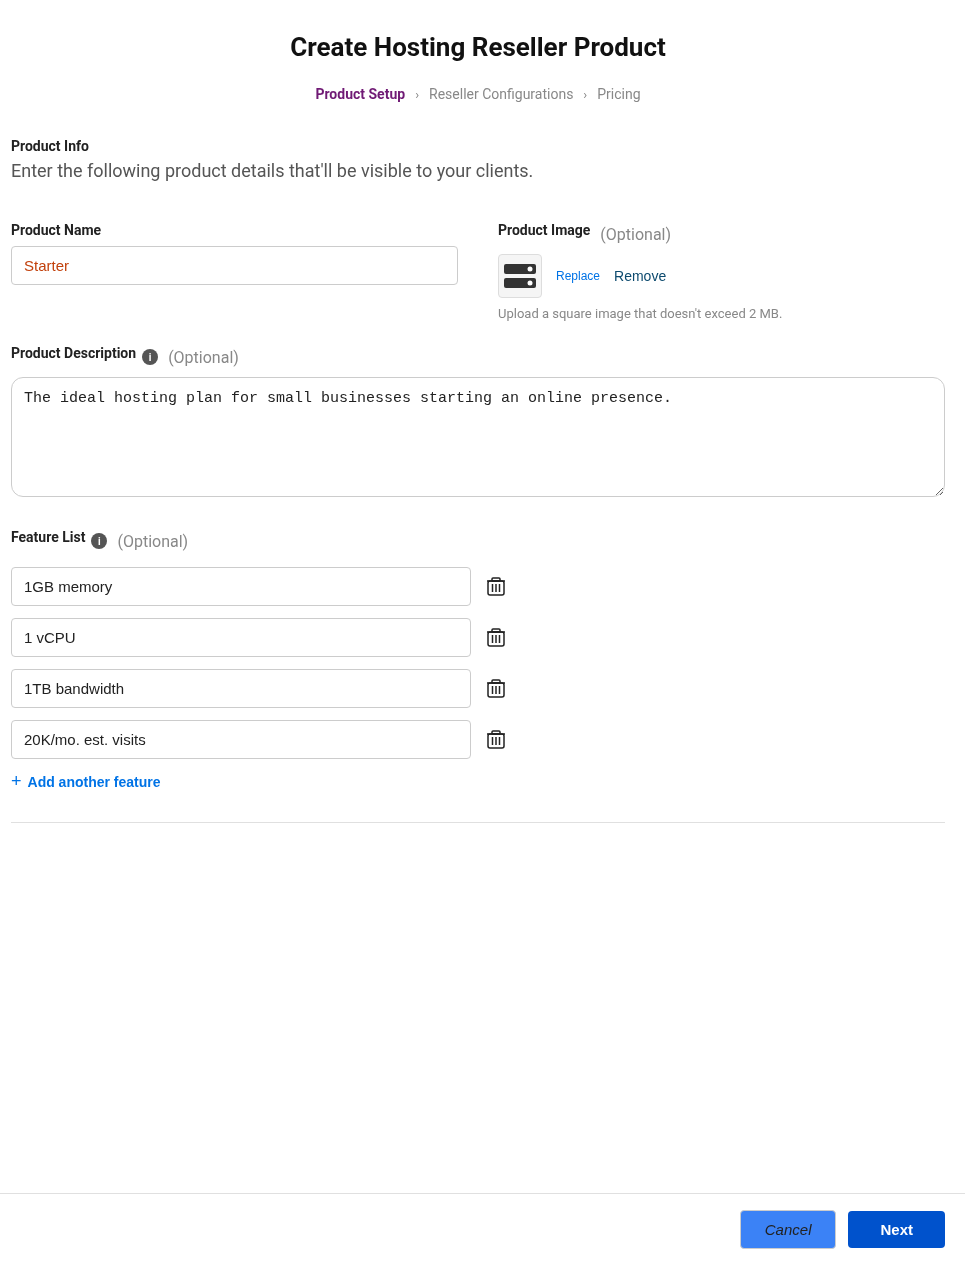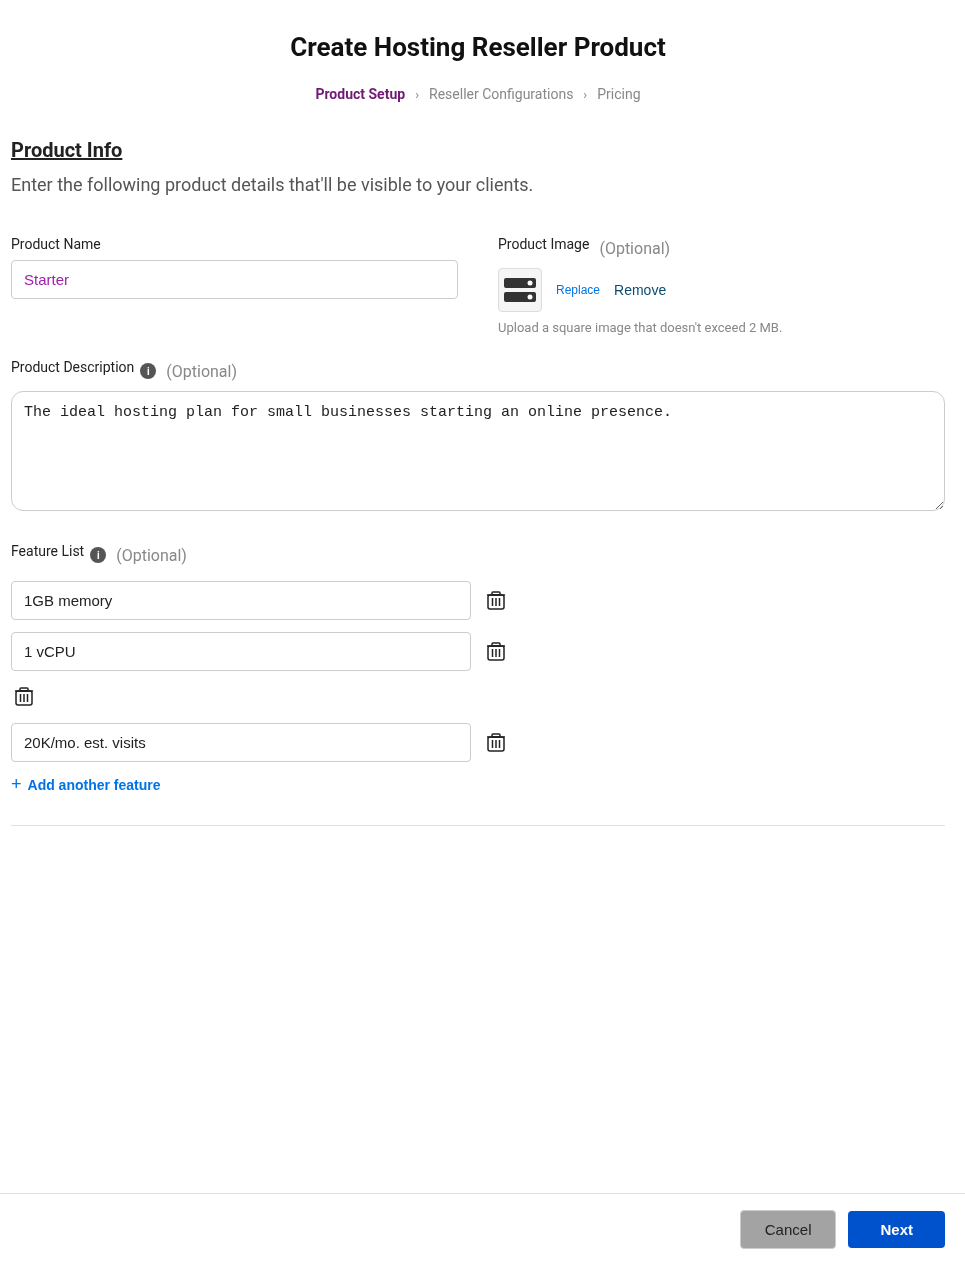--- a/index.html
+++ b/index.html
@@ -42,24 +42,23 @@
       font-weight: 700;
       color: #701a75;
     }
 
     .breadcrumb-chevron {
       color: #888;
       font-size: 13px;
     }
 
     .section-title {
-      font-size: 20px;
+      font-size: 14px;
       font-weight: 700;
-      margin-bottom: 12px;
-      text-decoration: underline;
+      margin-bottom: 6px;
     }
 
     .section-subtitle {
       font-size: 18px;
       color: #555;
       margin-bottom: 41px;
     }
 
     .form-row {
       display: flex;
@@ -76,37 +75,37 @@
     .form-group.product-name {
       flex: 1;
     }
 
     .form-group.product-image {
       flex: 1;
     }
 
     .form-label {
       font-size: 14px;
-      font-weight: 400;
+      font-weight: 700;
       margin-bottom: 8px;
       color: #222;
     }
 
     .form-label-optional {
       font-weight: 400;
       color: #888;
       margin-left: 4px;
     }
 
     .form-input {
       border: 1px solid #ccc;
       border-radius: 4px;
       padding: 10px 12px;
       font-size: 15px;
-      color: #a21caf;
+      color: #c2410c;
       outline: none;
       width: 100%;
     }
 
     .image-row {
       display: flex;
       align-items: center;
       gap: 14px;
       margin-bottom: 8px;
     }
@@ -250,25 +249,26 @@
       justify-content: flex-end;
       align-items: center;
       padding: 16px 20px;
       gap: 12px;
     }
 
     .btn-cancel {
       padding: 10px 24px;
       border: 1px solid #ccc;
       border-radius: 4px;
-      background: #a3a3a3;
+      background: #3b82f6;
       color: #222;
       font-size: 15px;
       cursor: pointer;
       font-weight: 500;
+      font-style: italic;
     }
 
     .btn-next {
       padding: 10px 32px;
       border: none;
       border-radius: 4px;
       background: #0052cc;
       color: #fff;
       font-size: 15px;
       cursor: pointer;
@@ -361,20 +361,21 @@
           <line x1="5.5" y1="7" x2="5.5" y2="15" stroke="#222" stroke-width="1.5"></line>
           <line x1="12.5" y1="7" x2="12.5" y2="15" stroke="#222" stroke-width="1.5"></line>
           <rect x="5" y="1" width="8" height="3" rx="1" fill="none" stroke="#222" stroke-width="1.5"></rect>
           <line x1="0" y1="4" x2="18" y2="4" stroke="#222" stroke-width="1.5"></line>
         </svg>
       </button>
     </div>
 
 
     <div class="feature-item-row">
+      <input type="text" class="feature-input" value="1TB bandwidth" style="">
       <button class="delete-btn">
         <svg width="18" height="20" viewBox="0 0 18 20">
           <rect x="1" y="4" width="16" height="14" rx="2" fill="none" stroke="#222" stroke-width="1.5"></rect>
           <line x1="9" y1="7" x2="9" y2="15" stroke="#222" stroke-width="1.5"></line>
           <line x1="5.5" y1="7" x2="5.5" y2="15" stroke="#222" stroke-width="1.5"></line>
           <line x1="12.5" y1="7" x2="12.5" y2="15" stroke="#222" stroke-width="1.5"></line>
           <rect x="5" y="1" width="8" height="3" rx="1" fill="none" stroke="#222" stroke-width="1.5"></rect>
           <line x1="0" y1="4" x2="18" y2="4" stroke="#222" stroke-width="1.5"></line>
         </svg>
       </button>

